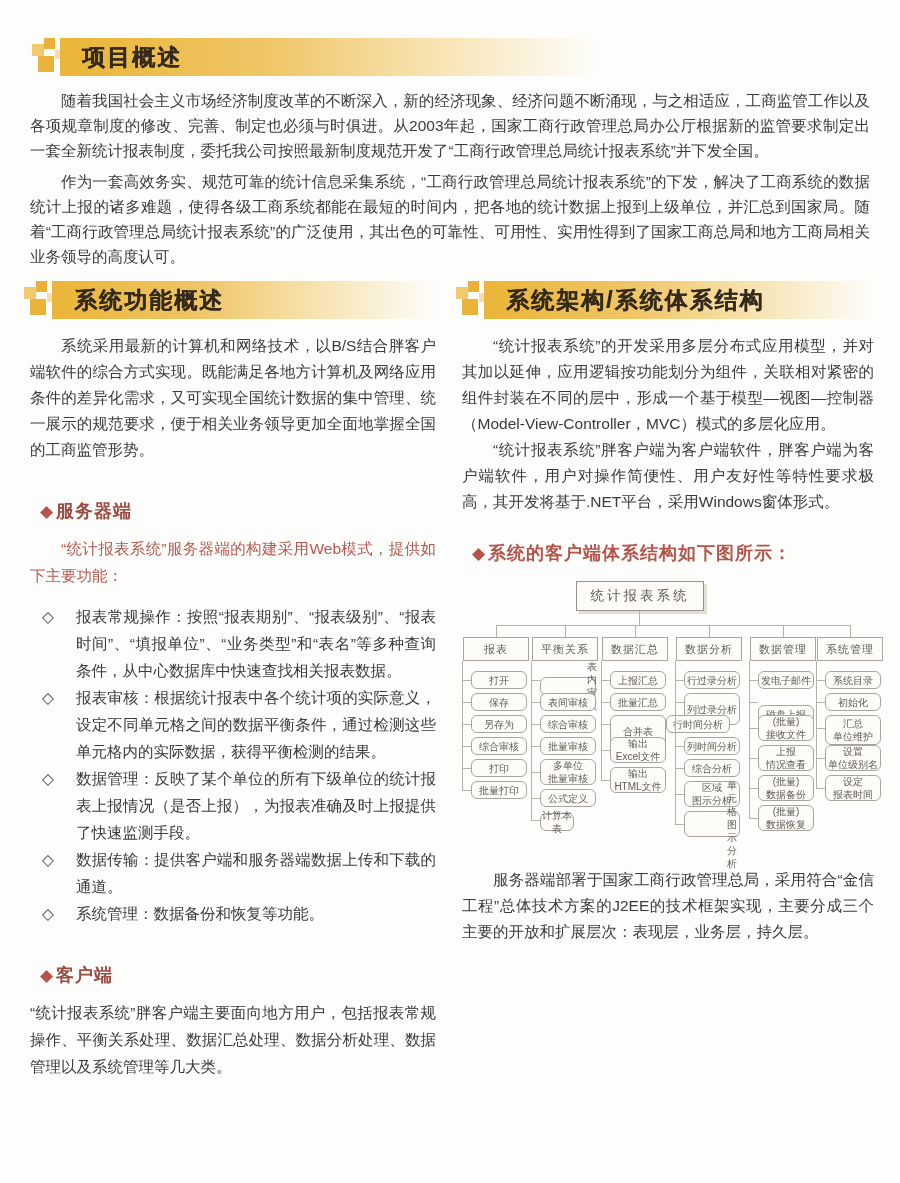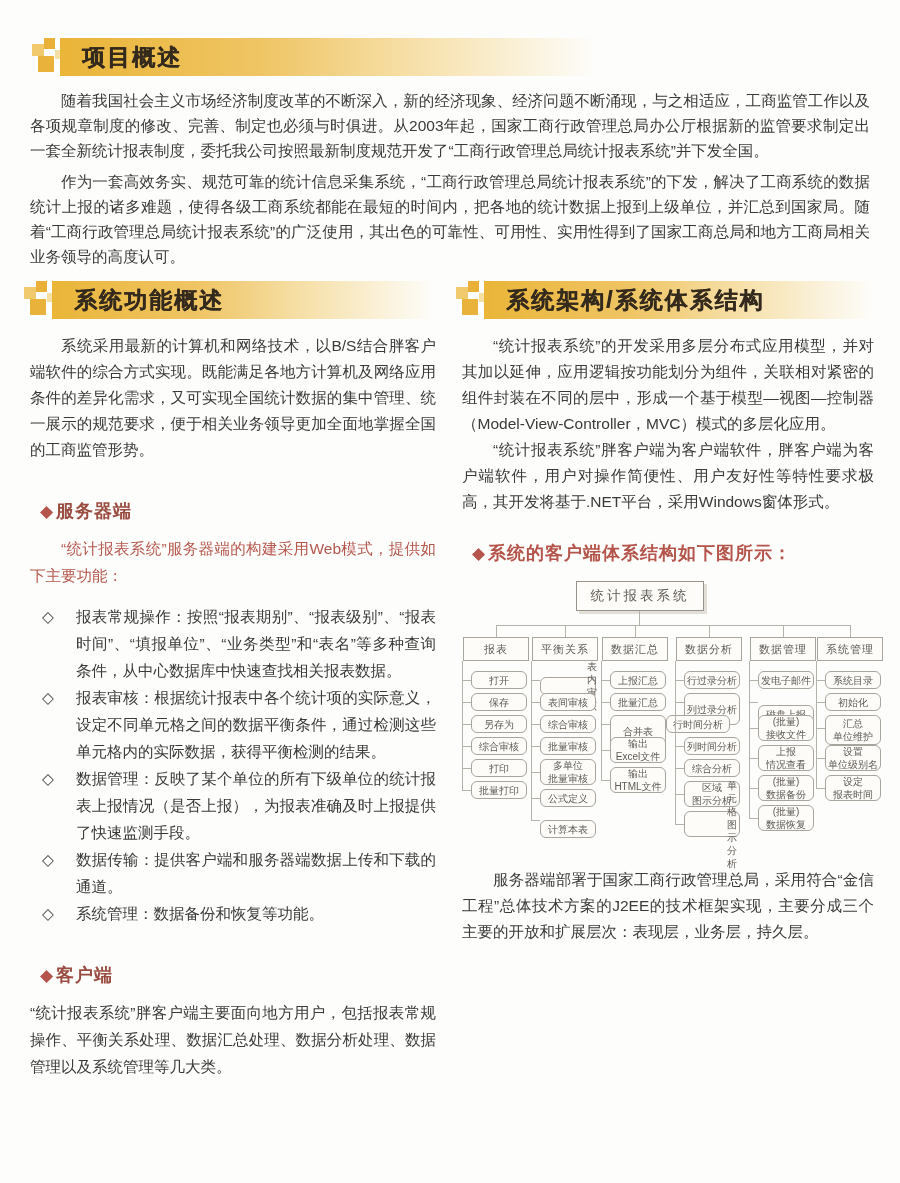--- a/index.html
+++ b/index.html
@@ -171,21 +171,21 @@
           <div class="dline" style="left: 69px; top: 147px; width: 9px; height: 1px;"></div>
           <div class="dbox leaf" style="left: 78px; top: 138px; width: 56px; height: 18px;">综合审核</div>
           <div class="dline" style="left: 69px; top: 169px; width: 9px; height: 1px;"></div>
           <div class="dbox leaf" style="left: 78px; top: 160px; width: 56px; height: 18px;">批量审核</div>
           <div class="dline" style="left: 69px; top: 195px; width: 9px; height: 1px;"></div>
           <div class="dbox leaf" style="left: 78px; top: 182px; width: 56px; height: 26px;">多单位
 批量审核</div>
           <div class="dline" style="left: 69px; top: 221px; width: 9px; height: 1px;"></div>
           <div class="dbox leaf" style="left: 78px; top: 212px; width: 56px; height: 18px;">公式定义</div>
           <div class="dline" style="left: 69px; top: 243px; width: 9px; height: 1px;"></div>
-          <div class="dbox leaf" style="left: 78px; top: 243px; width: 56px; height: 18px;">计算本表</div>
+          <div class="dbox leaf" style="left: 78px; top: 236px; width: 34px; height: 18px;">计算本表</div>
           <div class="dline" style="left: 69px; top: 84px; width: 1px; height: 159px;"></div>
           <div class="dline" style="left: 173px; top: 48px; width: 1px; height: 12px;"></div>
           <div class="dbox branch" style="left: 140px; top: 60px; width: 66px; height: 24px;">数据汇总</div>
           <div class="dline" style="left: 139px; top: 103px; width: 9px; height: 1px;"></div>
           <div class="dbox leaf" style="left: 148px; top: 94px; width: 56px; height: 18px; text-align: center;">上报汇总</div>
           <div class="dline" style="left: 139px; top: 125px; width: 9px; height: 1px;"></div>
           <div class="dbox leaf" style="left: 148px; top: 116px; width: 56px; height: 18px;">批量汇总</div>
           <div class="dline" style="left: 139px; top: 147px; width: 9px; height: 1px;"></div>
           <div class="dbox leaf" style="left: 148px; top: 138px; width: 56px; height: 32px;">合并表</div>
           <div class="dline" style="left: 139px; top: 173px; width: 9px; height: 1px;"></div>

